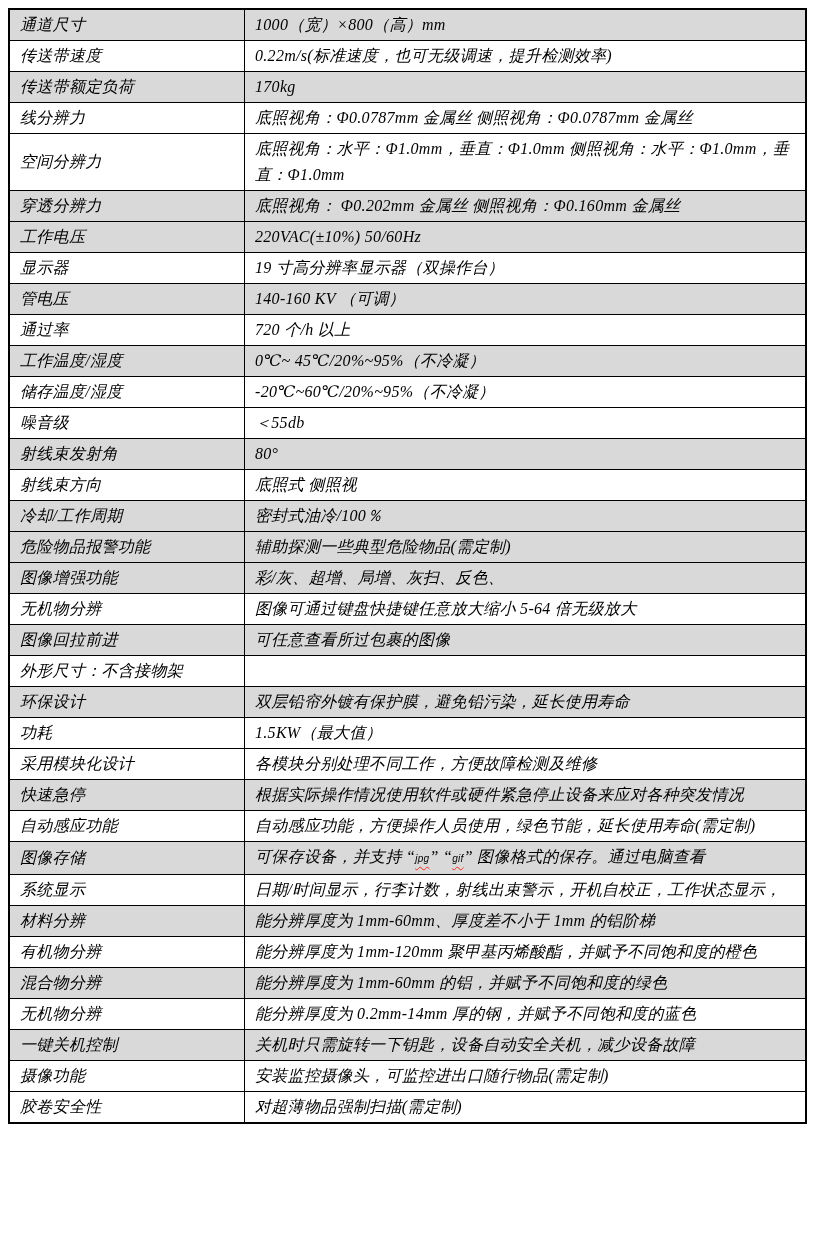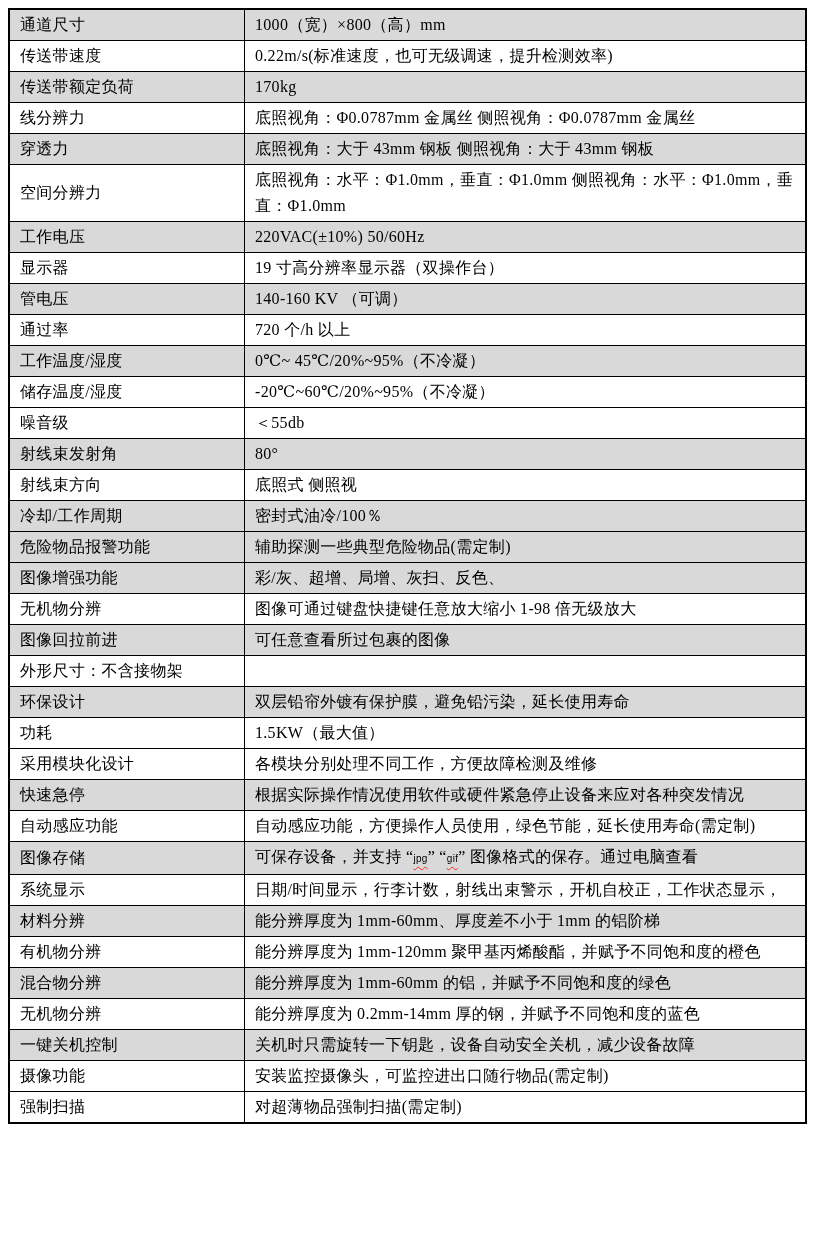--- a/index.html
+++ b/index.html
@@ -7,20 +7,21 @@
     padding: 0;
     background: #ffffff;
     width: 815px;
     font-family: "Liberation Serif", "DejaVu Serif", serif;
     color: #000;
   }
   .page {
     padding: 8px 8px 6px 8px;
     box-sizing: border-box;
     width: 815px;
+    font-style: italic;
   }
   table.spec-table {
     border-collapse: collapse;
     width: 799px;
     table-layout: fixed;
     border: 2px solid #000;
   }
   td {
     border: 1px solid #000;
     font-size: 16px;
@@ -58,27 +59,27 @@
           <td class="value-cell"><span>0.22m/s(标准速度，也可无级调速，提升检测效率)</span></td>
         </tr>
         <tr class="shaded">
           <td class="label-cell">传送带额定负荷</td>
           <td class="value-cell"><span>170kg</span></td>
         </tr>
         <tr>
           <td class="label-cell">线分辨力</td>
           <td class="value-cell"><span>底照视角：Φ0.0787mm 金属丝  侧照视角：Φ0.0787mm 金属丝</span></td>
         </tr>
-        <tr class="shaded">
-          <td class="label-cell">穿透力</td>
-          <td class="value-cell"><span>底照视角：大于 43mm 钢板   侧照视角：大于 43mm 钢板</span></td>
-        </tr>
         <tr>
           <td class="label-cell">空间分辨力</td>
           <td class="value-cell"><span>底照视角：水平：Φ1.0mm，垂直：Φ1.0mm 侧照视角：水平：Φ1.0mm，垂直：Φ1.0mm</span></td>
+        </tr>
+        <tr class="shaded">
+          <td class="label-cell">穿透分辨力</td>
+          <td class="value-cell"><span>底照视角： Φ0.202mm 金属丝   侧照视角：Φ0.160mm 金属丝</span></td>
         </tr>
         <tr class="shaded">
           <td class="label-cell">工作电压</td>
           <td class="value-cell"><span>220VAC(±10%)  50/60Hz</span></td>
         </tr>
         <tr>
           <td class="label-cell">显示器</td>
           <td class="value-cell"><span>19 寸高分辨率显示器（双操作台）</span></td>
         </tr>
         <tr class="shaded">
@@ -116,21 +117,21 @@
         <tr class="shaded">
           <td class="label-cell">危险物品报警功能</td>
           <td class="value-cell"><span>辅助探测一些典型危险物品</span><span class="red-note">(需定制)</span></td>
         </tr>
         <tr class="shaded">
           <td class="label-cell">图像增强功能</td>
           <td class="value-cell"><span>彩/灰、超增、局增、灰扫、反色、</span></td>
         </tr>
         <tr>
           <td class="label-cell">无机物分辨</td>
-          <td class="value-cell"><span>图像可通过键盘快捷键任意放大缩小 1-98 倍无级放大</span></td>
+          <td class="value-cell"><span>图像可通过键盘快捷键任意放大缩小 5-64 倍无级放大</span></td>
         </tr>
         <tr class="shaded">
           <td class="label-cell">图像回拉前进</td>
           <td class="value-cell"><span>可任意查看所过包裹的图像</span></td>
         </tr>
         <tr>
           <td class="label-cell">外形尺寸：不含接物架</td>
           <td class="value-cell"></td>
         </tr>
         <tr class="shaded">
@@ -179,18 +180,18 @@
         </tr>
         <tr class="shaded">
           <td class="label-cell">一键关机控制</td>
           <td class="value-cell"><span>关机时只需旋转一下钥匙，设备自动安全关机，减少设备故障</span></td>
         </tr>
         <tr>
           <td class="label-cell">摄像功能</td>
           <td class="value-cell"><span>安装监控摄像头，可监控进出口随行物品</span><span class="red-note">(需定制)</span></td>
         </tr>
         <tr>
-          <td class="label-cell">强制扫描</td>
+          <td class="label-cell">胶卷安全性</td>
           <td class="value-cell"><span>对超薄物品强制扫描</span><span class="red-note">(需定制)</span></td>
         </tr>
       </tbody>
   </table>
 </div>
 
 </body></html>

